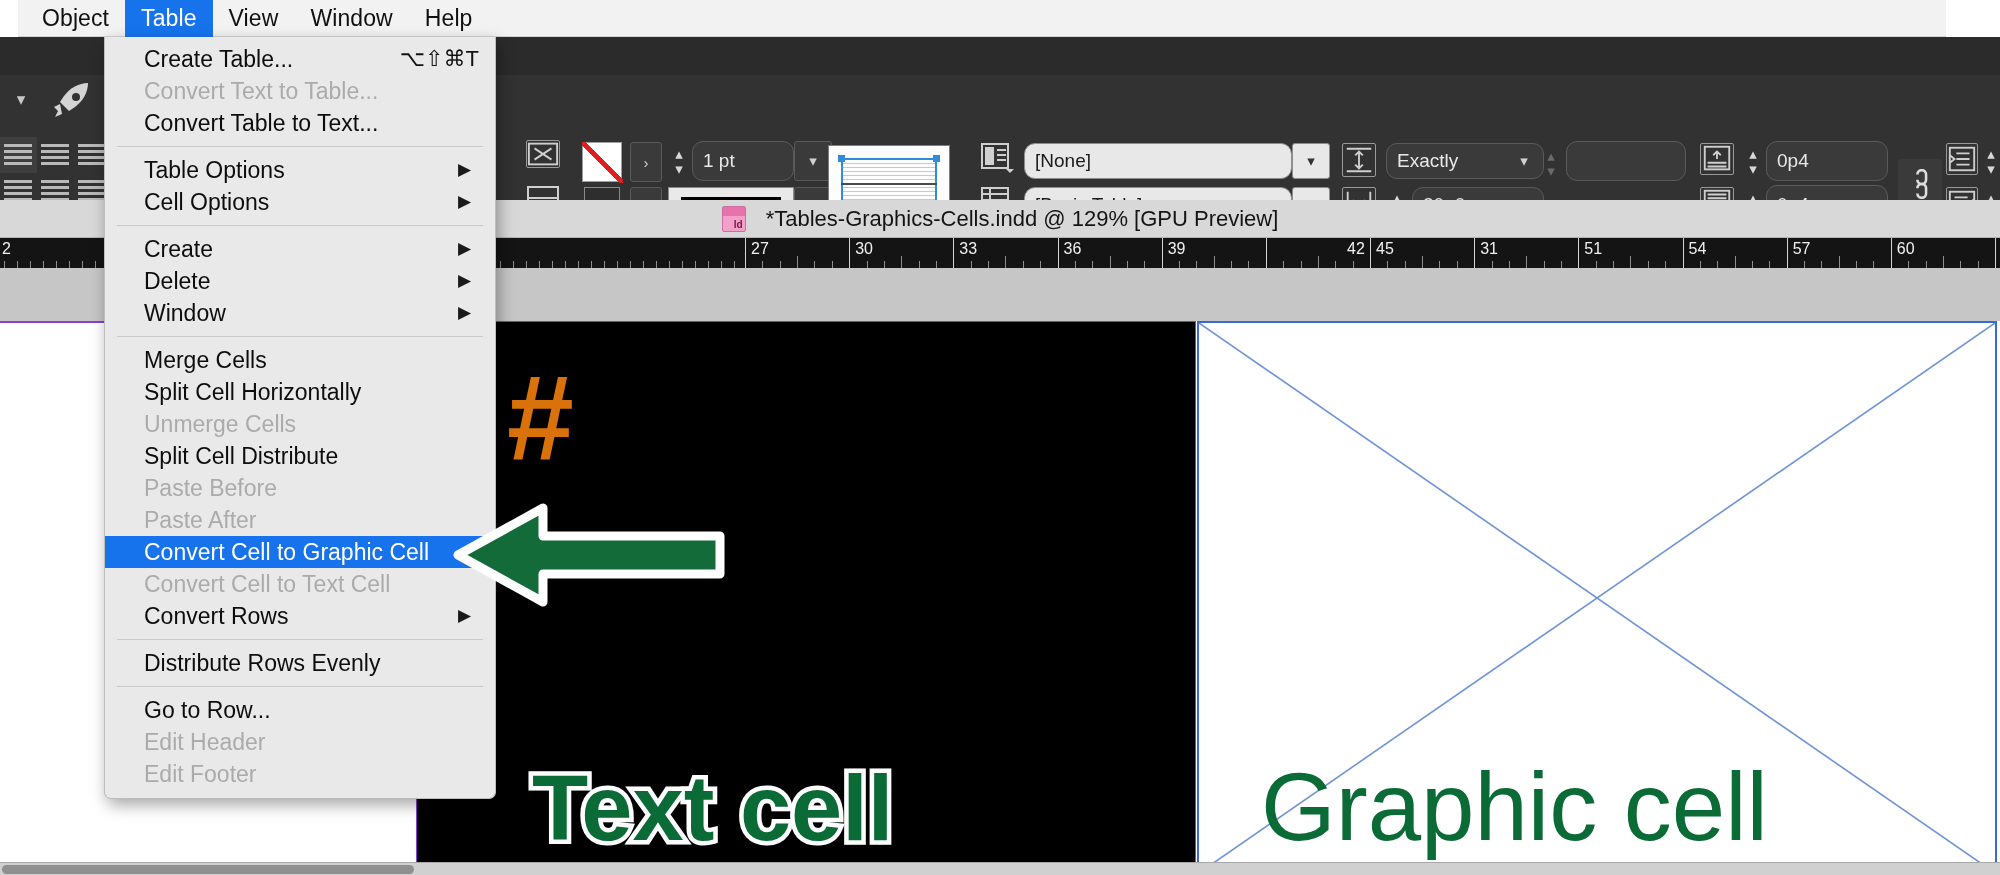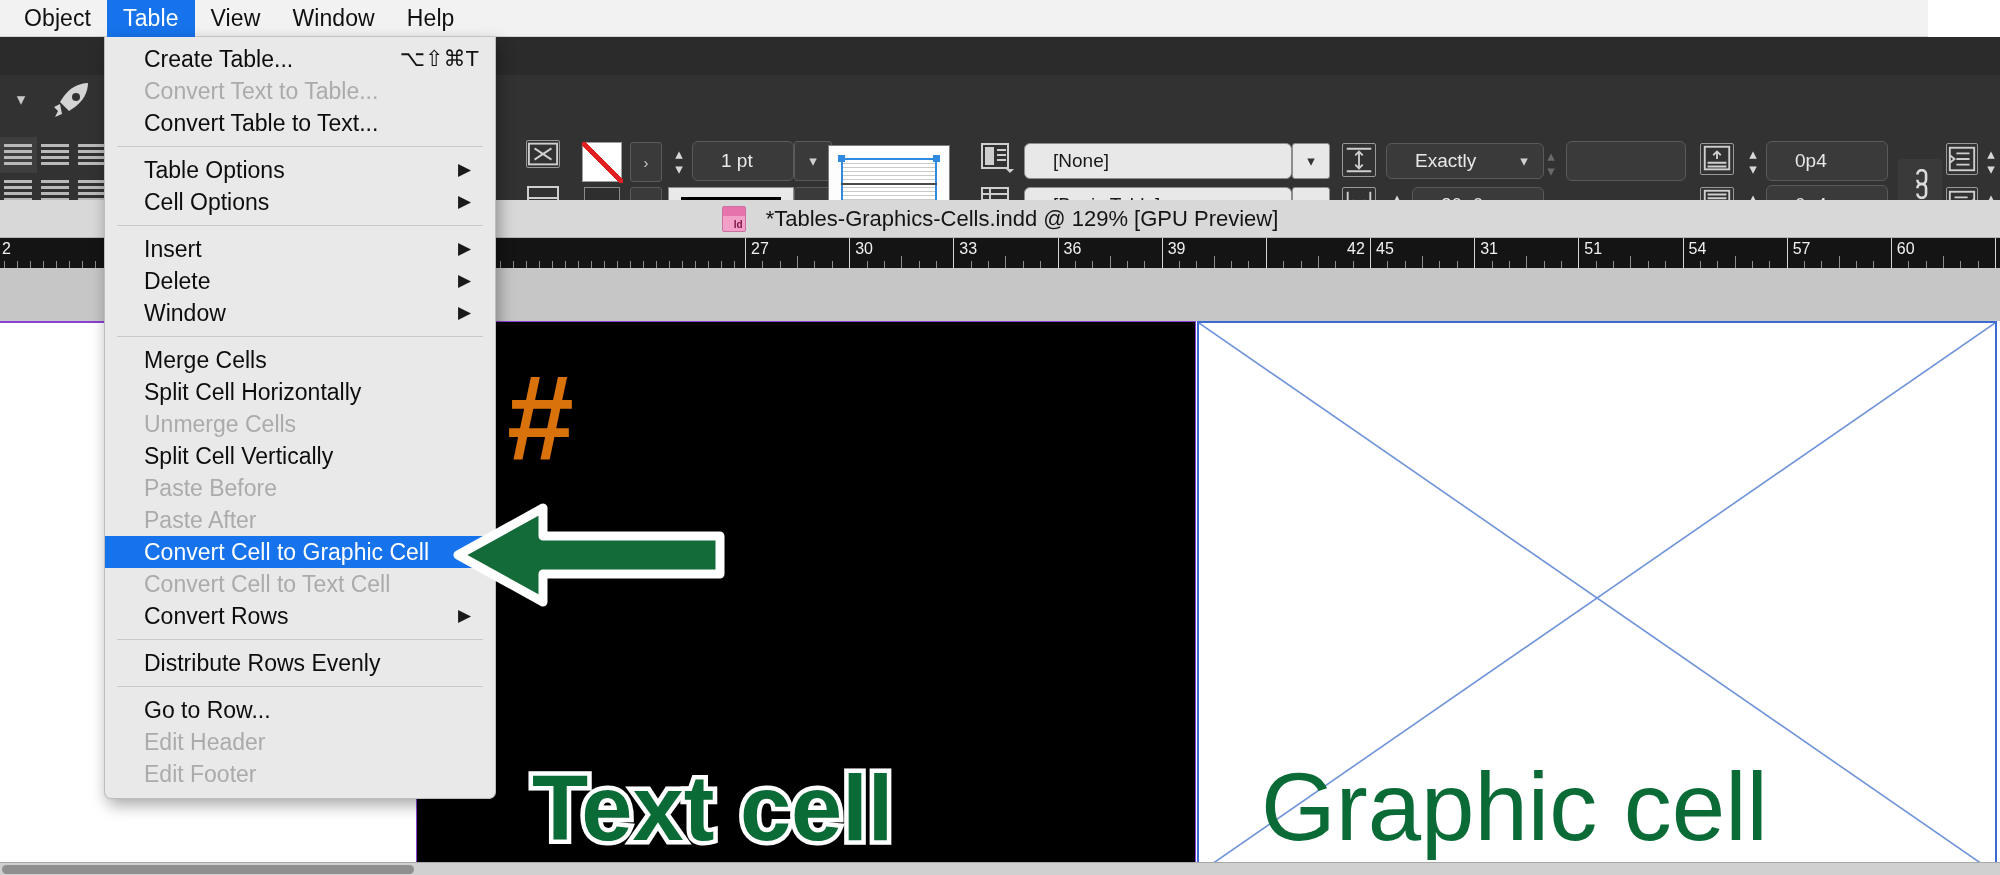--- a/index.html
+++ b/index.html
@@ -7,21 +7,21 @@
   html, body {
     width: 2000px; height: 875px;
     background: #ffffff;
     font-family: "Liberation Sans", sans-serif;
     overflow: hidden;
   }
   #root { position: relative; width: 2000px; height: 875px; overflow: hidden; }
 
   
   .menubar {
-    position: absolute; left: 0; top: 0; width: 1928px; height: 37px;
+    position: absolute; left: 18px; top: 0; width: 1928px; height: 37px;
     background: #f2f2f2;
     display: flex; align-items: center;
     border-bottom: 1px solid #d2d2d2;
   }
   .menubar-item {
     font-size: 23px; color: #101010; padding: 0 16px;
     line-height: 37px; height: 37px; letter-spacing: .1px;
   }
   .menubar-item.first { margin-left: 8px; }
   .menubar-item.active { background: #1673ec; color: #ffffff; }
@@ -60,22 +60,22 @@
       linear-gradient(#b9b9b9,#b9b9b9) left 18px/100% 3px no-repeat;
   }
 
   .tb-sep {
     position: absolute; width: 1px; background: #4a4a4a;
   }
 
   
   .fld {
     position: absolute; background: #3a3a3a; border: 1px solid #5a5a5a;
-    border-radius: 6px; color: #e8e8e8; font-size: 19px;
-    display: flex; align-items: center; padding-left: 28px;
+    border-radius: 11px; color: #e8e8e8; font-size: 19px;
+    display: flex; align-items: center; padding-left: 10px;
   }
   .fld.light { background: #e8e8e8; color: #1a1a1a; border-color: #8d8d8d; }
   .chevbtn {
     position: absolute; background: #3a3a3a; border: 1px solid #5a5a5a;
     border-radius: 3px; color: #d0d0d0; font-size: 15px;
     display: flex; align-items: center; justify-content: center;
   }
   .stepper {
     position: absolute; color: #d8d8d8; font-size: 12px;
     display: flex; flex-direction: column; align-items: center; justify-content: center;
@@ -587,28 +587,28 @@
   </div>
 
   <div class="menu" id="table-menu">
       <div class="mi"><span>Create Table...</span><span class="accel">⌥⇧⌘T</span></div>
       <div class="mi disabled"><span>Convert Text to Table...</span></div>
       <div class="mi"><span>Convert Table to Text...</span></div>
       <div class="msep"></div>
       <div class="mi"><span>Table Options</span><span class="arrow">▶</span></div>
       <div class="mi"><span>Cell Options</span><span class="arrow">▶</span></div>
       <div class="msep"></div>
-      <div class="mi"><span>Insert</span><span class="arrow">▶</span></div>
+      <div class="mi"><span>Create</span><span class="arrow">▶</span></div>
       <div class="mi"><span>Delete</span><span class="arrow">▶</span></div>
       <div class="mi"><span>Window</span><span class="arrow">▶</span></div>
       <div class="msep"></div>
       <div class="mi"><span>Merge Cells</span></div>
       <div class="mi"><span>Split Cell Horizontally</span></div>
       <div class="mi disabled"><span>Unmerge Cells</span></div>
-      <div class="mi"><span>Split Cell Vertically</span></div>
+      <div class="mi"><span>Split Cell Distribute</span></div>
       <div class="mi disabled"><span>Paste Before</span></div>
       <div class="mi disabled"><span>Paste After</span></div>
       <div class="mi sel"><span>Convert Cell to Graphic Cell</span></div>
       <div class="mi disabled"><span>Convert Cell to Text Cell</span></div>
       <div class="mi"><span>Convert Rows</span><span class="arrow">▶</span></div>
       <div class="msep"></div>
       <div class="mi"><span>Distribute Rows Evenly</span></div>
       <div class="msep"></div>
       <div class="mi"><span>Go to Row...</span></div>
       <div class="mi disabled"><span>Edit Header</span></div>

